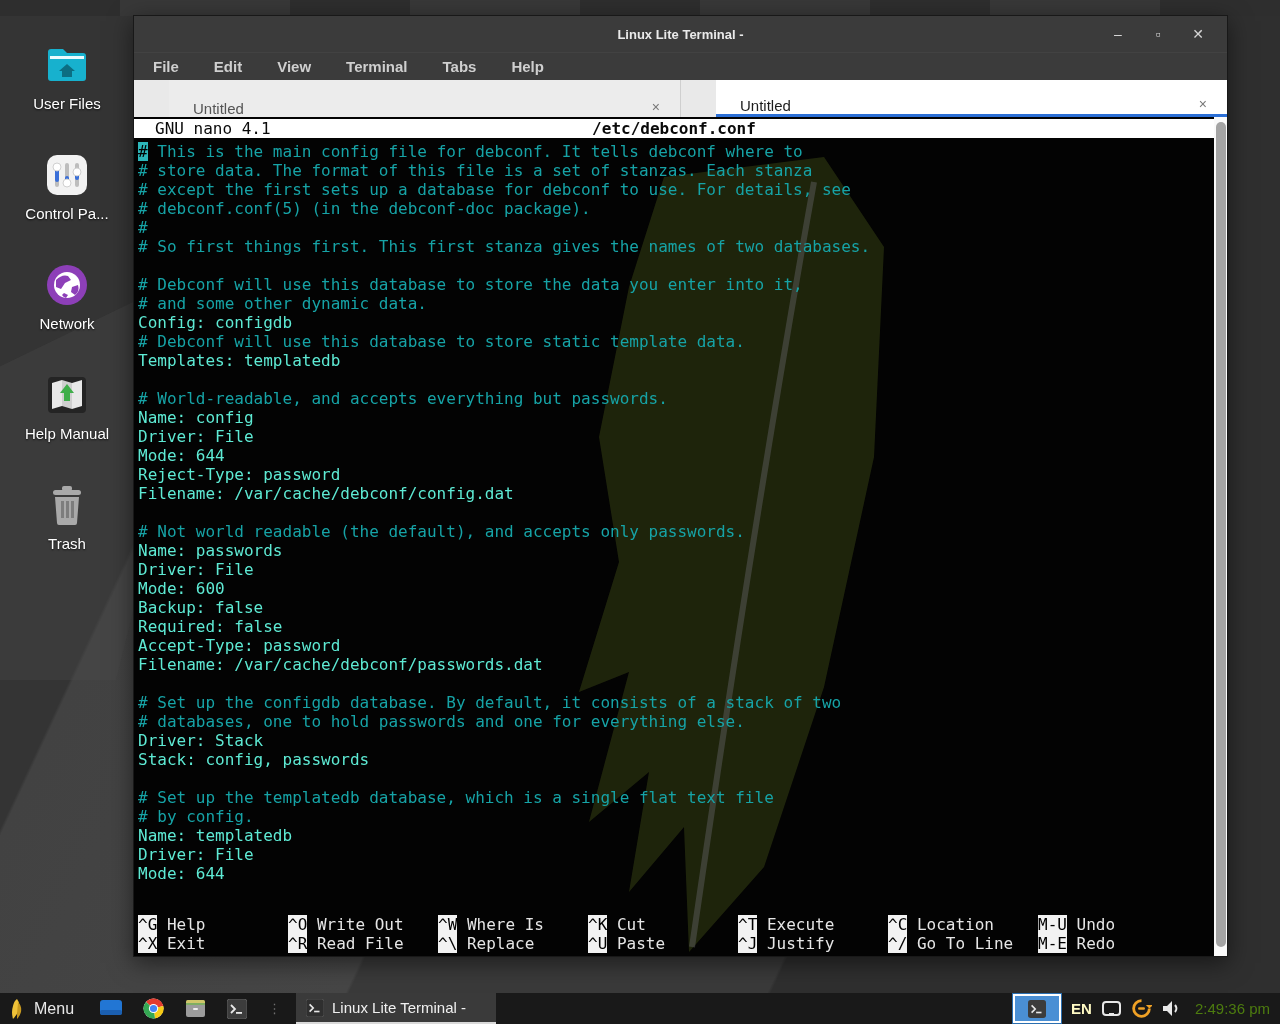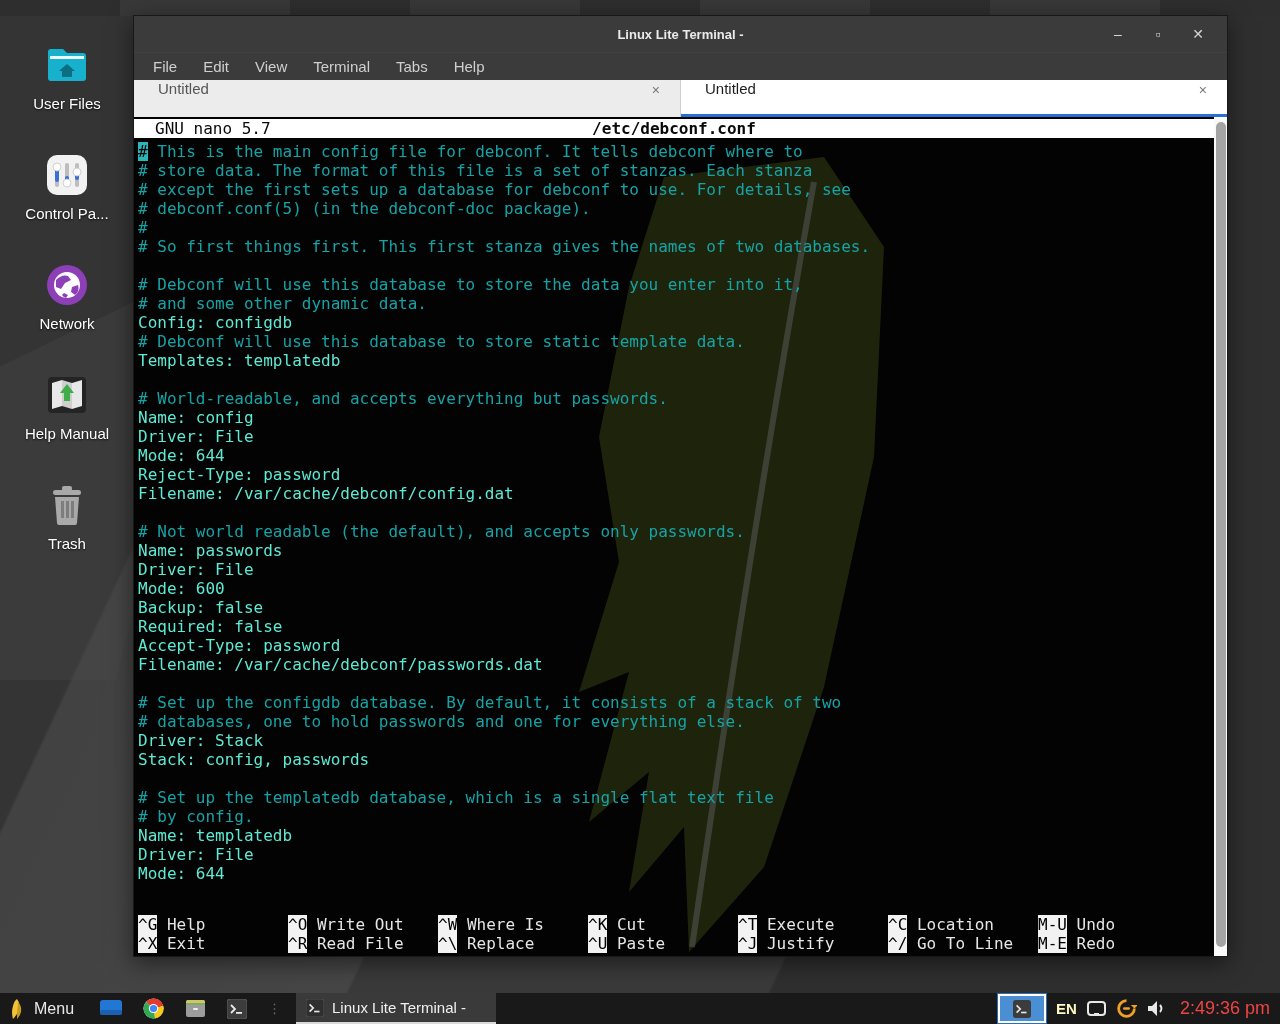--- a/index.html
+++ b/index.html
@@ -22,25 +22,25 @@
   .dicon svg { width:50px; height:50px; }
   .dicon .dlabel { margin-top:5px; color:#fff; font-size:15px; text-shadow:0 1px 2px rgba(0,0,0,.8); white-space:nowrap; }
 
   
   .window { position:absolute; left:133px; top:15px; width:1095px; height:942px;
     border:1px solid #181818; display:flex; flex-direction:column; box-shadow:0 6px 22px rgba(0,0,0,.5); }
   .titlebar { height:36px; background:#3b3b3b; display:flex; align-items:center; position:relative; flex:0 0 auto; }
   .title { position:absolute; left:0; right:0; text-align:center; color:#eaeaea; font-size:13px; font-weight:bold; }
   .win-controls { margin-left:auto; display:flex; gap:14px; padding-right:16px; z-index:2; }
   .win-btn { width:26px; height:24px; display:flex; align-items:center; justify-content:center; color:#d5d5d5; font-size:14px; cursor:default; }
-  .menubar { height:28px; background:#3b3b3b; display:flex; align-items:center; padding-left:13px; gap:14px; flex:0 0 auto; border-top:1px solid #424242; }
+  .menubar { height:28px; background:#3b3b3b; display:flex; align-items:center; padding-left:13px; gap:23px; flex:0 0 auto; border-top:1px solid #424242;font-weight:bold; }
   .menu-item { color:#cfcfcf; font-size:15px; padding:2px 6px; }
 
   .tabbar { height:37px; display:flex; flex:0 0 auto; background:#e9e9e9; }
-  .tab { flex:1 1 0; display:flex; align-items:flex-start; padding:0 16px 0 24px; font-size:15px; position:relative; }
+  .tab { flex:1 1 0; display:flex; align-items:flex-end; padding:0 16px 0 24px; font-size:15px; position:relative;margin-left:35px; }
   .tab.inactive { background:#ececec; color:#555; border-right:1px solid #cfcfcf; }
   .tab.active { background:#ffffff; color:#1d1d1d; border-bottom:3px solid #2b6fd6; }
   .tab .tab-close { margin-left:auto; color:#777; font-size:14px; padding:2px 4px; }
 
   
   .term { flex:1 1 auto; background:#030303; position:relative; overflow:hidden;
     font-family:"DejaVu Sans Mono", monospace; font-size:16px; line-height:19px; }
   .watermark { position:absolute; left:330px; top:20px; width:480px; height:830px; pointer-events:none; }
   .nano-header { position:absolute; left:0; top:2px; right:13px; height:19px; background:#ffffff; color:#0a0a0a;
     display:flex; align-items:center; }
@@ -65,21 +65,21 @@
   .tb-menu-label { color:#e8e8e8; font-size:16px; }
   .tb-launcher { width:30px; height:100%; display:flex; align-items:center; justify-content:center; }
   .tb-sep { color:#6f6f6f; font-size:13px; letter-spacing:-1px; padding:0 4px; }
   .tb-task { height:100%; display:flex; align-items:center; gap:8px; background:#3a3a3a; padding:0 30px 0 10px;
     border-bottom:2px solid #d9d9d9; }
   .tb-task-label { color:#f0f0f0; font-size:15px; white-space:nowrap; }
   .tb-right { margin-left:auto; display:flex; align-items:center; height:100%; gap:10px; padding-right:10px; }
   .tray-win { width:48px; height:29px; background:#4a8fd4; border:2px solid #ffffff; outline:1px solid #2b6fb0;
     display:flex; align-items:center; justify-content:center; }
   .tray-lang { color:#fef9c3; font-size:15px; font-weight:bold; }
-  .tray-time { color:#ef4444; font-size:18px; padding-left:4px; }
+  .tray-time { color:#4d7c0f; font-size:15px; padding-left:4px; }
   .ticon { display:flex; align-items:center; justify-content:center; }
 </style>
 </head>
 <body>
 
 <div class="wallpaper">
   <div class="wp-shape wp-band1"></div>
   <div class="wp-shape wp-tri"></div>
   <div class="wp-shape wp-top"></div>
 </div>
@@ -168,21 +168,21 @@
       <span class="tab-close">×</span>
     </div>
   </div>
   <div class="term">
     <svg class="watermark" viewBox="0 0 480 830">
       <path d="M200 40 L360 20 L420 110 L410 320 L360 550 L300 730 L225 815 L220 690 L165 755 L185 635 L125 685 L165 535 L115 555 L155 425 L135 300 L165 150 Z" fill="#29320f" opacity="0.72"></path>
       <path d="M350 45 Q290 380 228 810" stroke="#585858" stroke-width="6" fill="none" opacity="0.55"></path>
     </svg>
     <div class="nano-header">
       <span class="nano-file">/etc/debconf.conf</span>
-      <span class="nano-app">GNU nano 5.7</span>
+      <span class="nano-app">GNU nano 4.1</span>
     </div>
     <div class="nano-text">
         <div class="tline comment"><span class="cursor">#</span> This is the main config file for debconf. It tells debconf where to</div>
         <div class="tline comment"># store data. The format of this file is a set of stanzas. Each stanza</div>
         <div class="tline comment"># except the first sets up a database for debconf to use. For details, see</div>
         <div class="tline comment"># debconf.conf(5) (in the debconf-doc package).</div>
         <div class="tline comment">#</div>
         <div class="tline comment"># So first things first. This first stanza gives the names of two databases.</div>
         <div class="tline">&nbsp;</div>
         <div class="tline comment"># Debconf will use this database to store the data you enter into it,</div>

